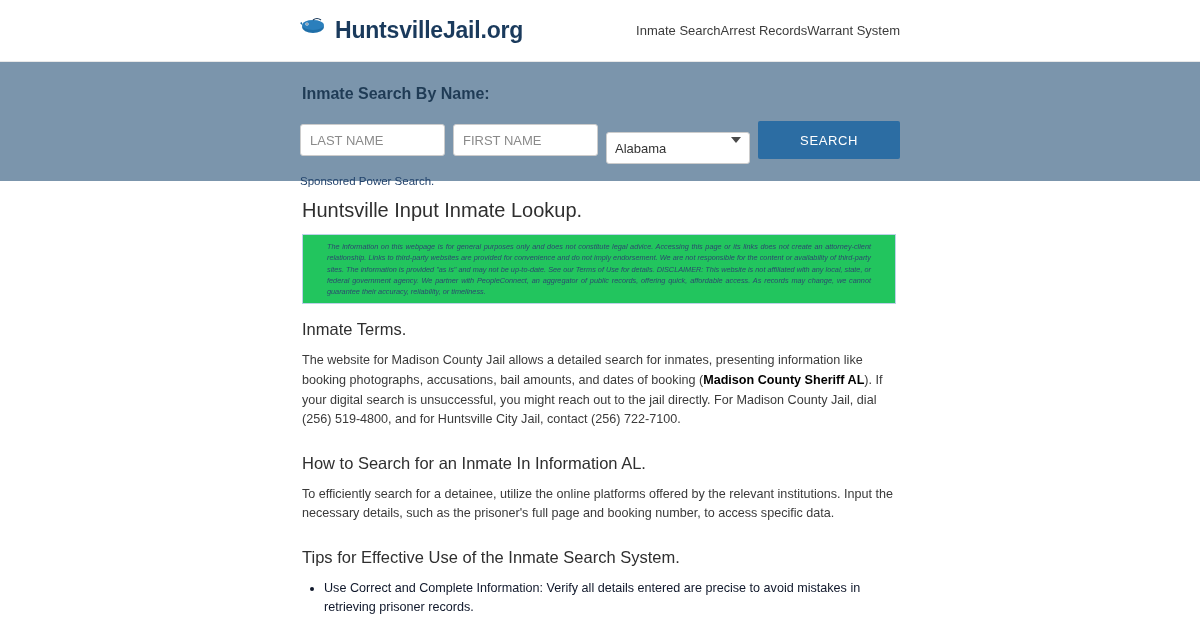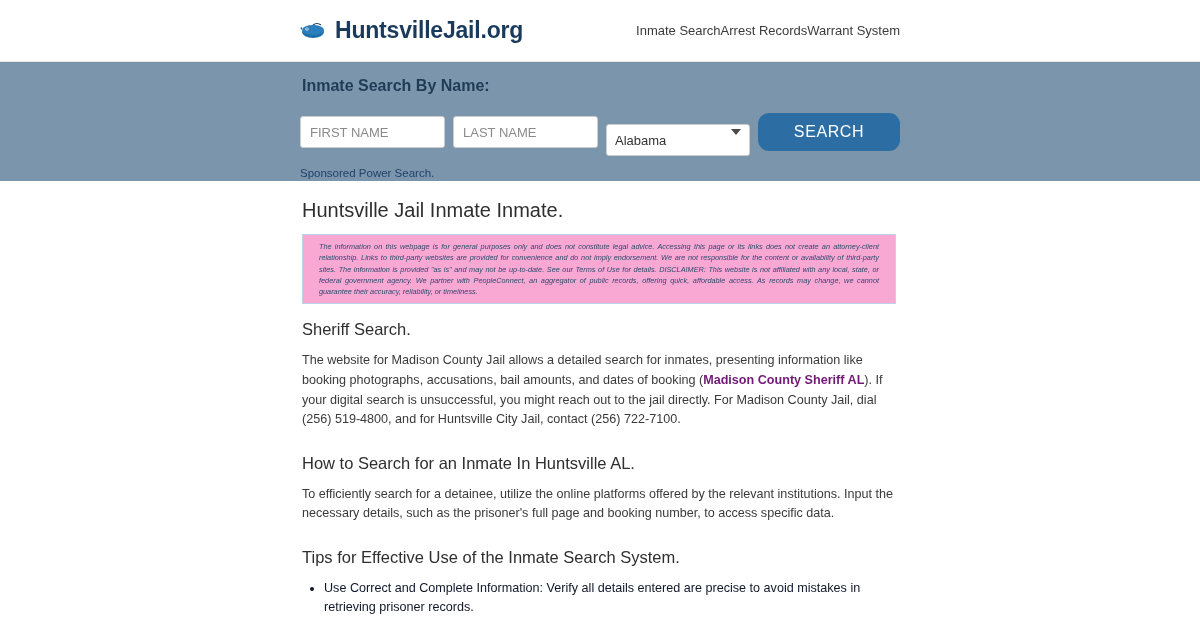--- a/index.html
+++ b/index.html
@@ -22,21 +22,20 @@
     align-items: center;
   }
   .header-inner {
     width: 1200px;
     display: flex;
     align-items: center;
     padding: 0 300px 0 300px;
   }
   .brand {
     display: flex;
-    align-items: center;
     gap: 9px;
     text-decoration: none;
   }
   .brand-icon { width: 26px; height: 18px; display: block; }
   .brand-text {
     font-size: 23px;
     font-weight: bold;
     color: #1a3a5c;
     letter-spacing: -0.2px;
     white-space: nowrap;
@@ -50,21 +49,21 @@
     font-size: 13px;
     color: #3b3b3b;
     text-decoration: none;
     white-space: nowrap;
   }
 
   
   .search-band {
     background: #7b95ac;
     height: 119px;
-    padding: 10px 0 0 0;
+    padding: 18px 0 0 0;
   }
   .search-inner {
     width: 1200px;
     padding: 0 300px;
   }
   .search-title {
     font-size: 16px;
     font-weight: bold;
     color: #1f3b55;
     margin: 5px 0 18px 2px;
@@ -112,23 +111,23 @@
     border-left: 5px solid transparent;
     border-right: 5px solid transparent;
     border-top: 6px solid #4a4a4a;
     pointer-events: none;
   }
   .search-btn {
     width: 145px;
     height: 38px;
     background: #2c6da3;
     border: none;
-    border-radius: 11px;
+    border-radius: 2px;
     color: #ffffff;
-    font-size: 16px;
+    font-size: 13px;
     letter-spacing: 0.6px;
     cursor: pointer;
     font-family: "Liberation Sans", sans-serif;
   }
   .sponsored-link {
     display: inline-block;
     margin-top: 16px;
     font-size: 11.5px;
     color: #21426b;
     text-decoration: none;
@@ -140,44 +139,44 @@
     width: 1200px;
     padding: 18px 304px 0 302px;
   }
   h1.page-title {
     font-size: 20px;
     font-weight: normal;
     color: #2f2f2f;
     margin: 0 0 12px 0;
   }
   .disclaimer {
-    background: #f9a8d4;
+    background: #22c55e;
     border: 1px solid #bcd2e8;
-    padding: 6px 16px;
+    padding: 6px 24px;
     font-size: 7.3px;
     line-height: 1.55;
     font-style: italic;
     color: #2c4a6e;
     text-align: justify;
     margin-bottom: 16px;
   }
   h2.section-title {
     font-size: 16.5px;
     font-weight: normal;
     color: #2f2f2f;
     margin: 0 0 12px 0;
   }
   p.body-text {
     font-size: 12.6px;
     line-height: 1.55;
     color: #3a3a3a;
     margin: 0 0 6px 0;
   }
   .inline-link {
-    color: #701a75;
+    color: #000000;
     font-weight: bold;
     text-decoration: none;
   }
   ul.tips {
     margin: 0 0 4px 0;
     padding-left: 22px;
   }
   ul.tips li {
     font-size: 12.6px;
     line-height: 1.58;
@@ -209,45 +208,45 @@
       <a class="nav-link" href="#">Arrest Records</a>
       <a class="nav-link" href="#">Warrant System</a>
     </nav>
   </div>
 </header>
 
 <section class="search-band">
   <div class="search-inner">
     <div class="search-title">Inmate Search By Name:</div>
     <div class="search-row">
+      <input class="txt-input" type="text" placeholder="LAST NAME" style="">
       <input class="txt-input" type="text" placeholder="FIRST NAME" style="">
-      <input class="txt-input" type="text" placeholder="LAST NAME" style="">
       <span class="state-select-wrap">
         <select class="state-select">
           <option>Alabama</option>
         </select>
         <span class="select-caret"></span>
       </span>
       <button class="search-btn">SEARCH</button>
     </div>
     <a class="sponsored-link" href="#">Sponsored Power Search.</a>
   </div>
 </section>
 
 <main class="content">
-  <h1 class="page-title">Huntsville Jail Inmate Inmate.</h1>
+  <h1 class="page-title">Huntsville Input Inmate Lookup.</h1>
 
   <div class="disclaimer">The information on this webpage is for general purposes only and does not constitute legal advice. Accessing this page or its links does not create an attorney-client relationship. Links to third-party websites are provided for convenience and do not imply endorsement. We are not responsible for the content or availability of third-party sites. The information is provided "as is" and may not be up-to-date. See our Terms of Use for details. DISCLAIMER: This website is not affiliated with any local, state, or federal government agency. We partner with PeopleConnect, an aggregator of public records, offering quick, affordable access. As records may change, we cannot guarantee their accuracy, reliability, or timeliness.</div>
 
-  <h2 class="section-title">Sheriff Search.</h2>
+  <h2 class="section-title">Inmate Terms.</h2>
   <p class="body-text"><span>The website for Madison County Jail allows a detailed search for inmates, presenting information like booking photographs, accusations, bail amounts, and dates of booking (</span><a class="inline-link" href="#">Madison County Sheriff AL</a><span>). If your digital search is unsuccessful, you might reach out to the jail directly. For Madison County Jail, dial (256) 519-4800, and for Huntsville City Jail, contact (256) 722-7100.</span></p>
 
   <div class="gap-18"></div>
 
-  <h2 class="section-title">How to Search for an Inmate In Huntsville AL.</h2>
+  <h2 class="section-title">How to Search for an Inmate In Information AL.</h2>
   <p class="body-text">To efficiently search for a detainee, utilize the online platforms offered by the relevant institutions. Input the necessary details, such as the prisoner's full page and booking number, to access specific data.</p>
 
   <div class="gap-18"></div>
 
   <h2 class="section-title">Tips for Effective Use of the Inmate Search System.</h2>
   <ul class="tips">
     <li>Use Correct and Complete Information: Verify all details entered are precise to avoid mistakes in retrieving prisoner records.</li>
     <li>Understand the Update Frequency: Realize that databases are refreshed at various intervals, which might impact the accessibility of the newest data.</li>
 
   </ul>

